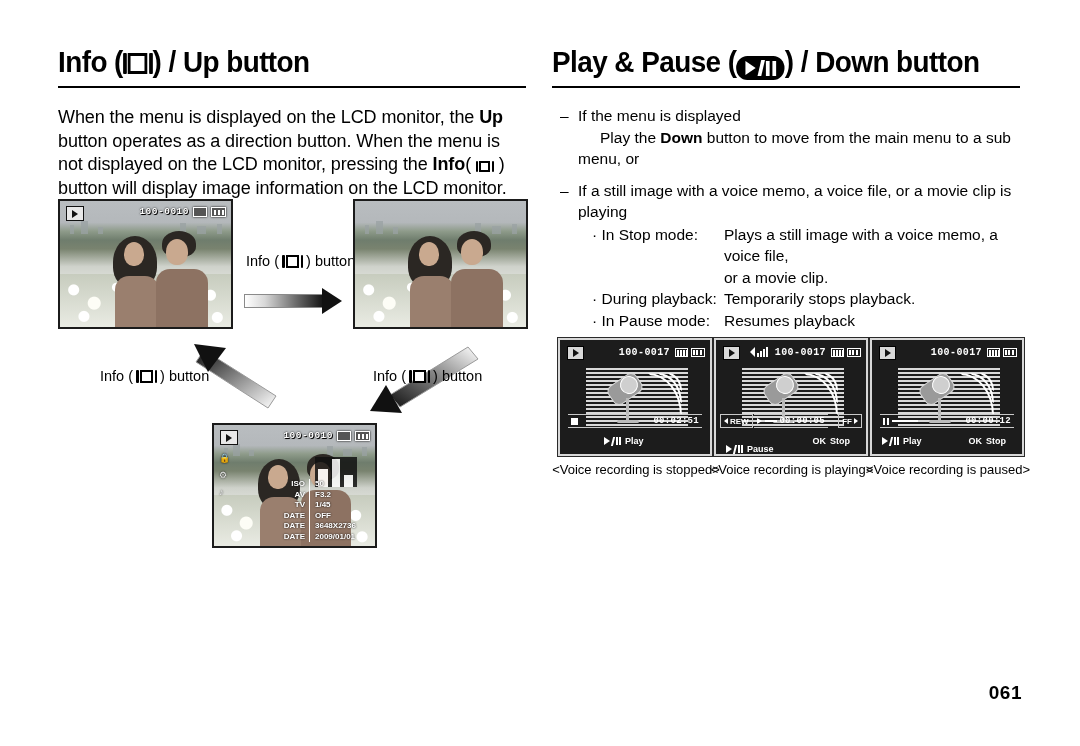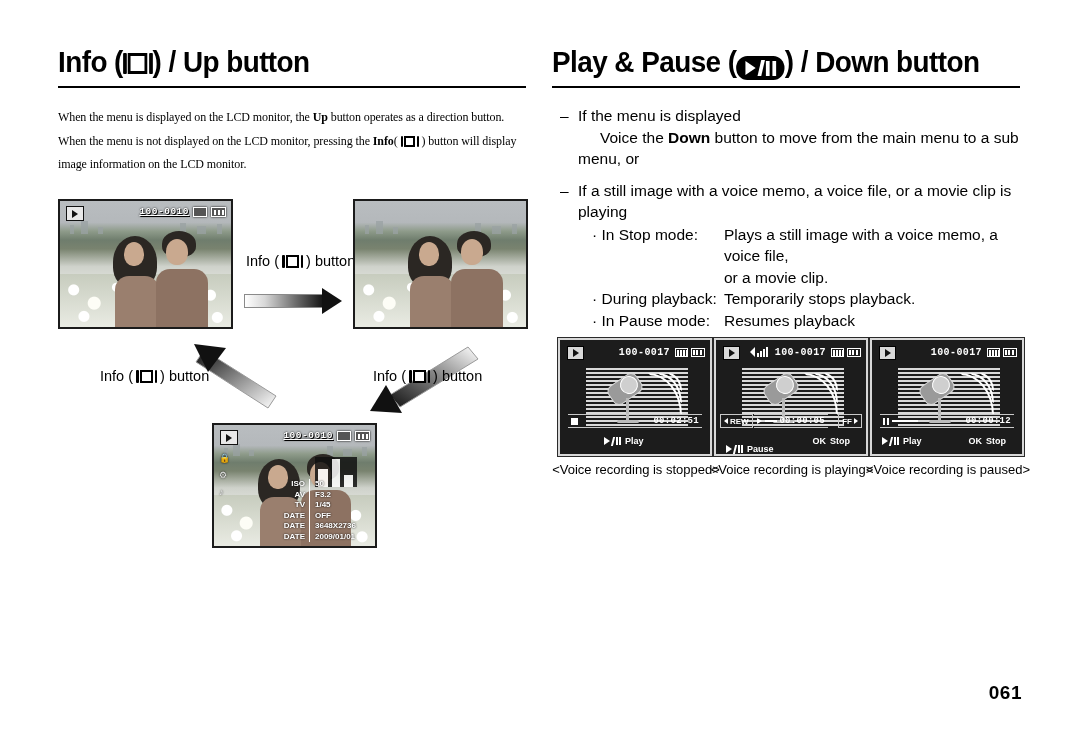--- a/index.html
+++ b/index.html
@@ -64,21 +64,21 @@
   .pp-slash { background:#fff; transform: skewX(-14deg); }
   .ico-pp.big .pp-slash { width: 3.5px; height: 16px; margin: 0 3px; }
   .ico-pp.mid .pp-slash { width: 2.5px; height: 10px; margin: 0 2px; }
   .pp-bars { display:flex; gap:3px; }
   .ico-pp.big .pp-bars i { display:block; width:4px; height:15px; background:#fff; }
   .ico-pp.mid .pp-bars { gap: 2px; }
   .ico-pp.mid .pp-bars i { display:block; width:2.5px; height:9.5px; background:#fff; }
 
   
   .body-text {
-    font-size: 12px; line-height: 23.5px; letter-spacing: -0.1px; font-family: Liberation Serif, serif;
+    font-size: 18px; line-height: 23.5px; letter-spacing: -0.1px;
   }
   .body-text.left-intro { margin-top: 18px; width: 462px; }
   .body-text.right-intro { margin-top: 18px; width: 466px; }
   b { font-weight: bold; }
 
   
   .dash-list { margin-top: 17px; font-size: 15.5px; line-height: 21.5px; }
   .dash-row { display: flex; margin-bottom: 1px; }
   .dash-mark { width: 26px; flex: none; padding-left: 8px; }
   .dash-body { flex: 1; }
@@ -137,21 +137,21 @@
   .osd-play-badge {
     position:absolute; background:#e8e8e8; border:1.5px solid #111;
     display:flex; align-items:center; justify-content:center;
   }
   .osd-play-badge .tri {
     width:0;height:0;border-style:solid;
     border-color:transparent transparent transparent #111;
   }
   .osd-file {
     position:absolute; color:#fff; font-family:"Liberation Mono", monospace;
-    font-weight:bold; letter-spacing:0.5px; text-shadow:0 0 2px #000, 1px 1px 0 #000;text-decoration:underline;
+    font-weight:bold; letter-spacing:0.5px; text-shadow:0 0 2px #000, 1px 1px 0 #000;
   }
   .osd-card, .osd-batt {
     position:absolute; border:1.5px solid #fff; background:#555;
     box-shadow: 0 0 2px #000;
   }
   .osd-batt i { position:absolute; background:#fff; }
 
   
   .info-tbl {
     position:absolute; color:#fff; font-family:"Liberation Sans", sans-serif;
@@ -522,21 +522,21 @@
         </span><span>) / Down button</span>
     </div>
     <div class="hrule"></div>
 
 
     <div class="dash-list">
       <div class="dash-row">
         <span class="dash-mark">–</span>
         <span class="dash-body">
           <span>If the menu is displayed</span><br>
-          <span class="sub"><span>Voice the </span><b>Down</b><span> button to move from the main menu to a sub menu, or</span></span><br>
+          <span class="sub"><span>Play the </span><b>Down</b><span> button to move from the main menu to a sub menu, or</span></span><br>
         </span>
       </div>
 
       <div class="dash-row" style="margin-top:10px;">
         <span class="dash-mark">–</span>
         <span class="dash-body">
           <span>If a still image with a voice memo, a voice file, or a movie clip is playing</span>
           <div class="sub" style="padding-left:14px; margin-top:1px;">
             <div class="mode-row">
               <span class="mode-key">· In Stop mode:</span>

